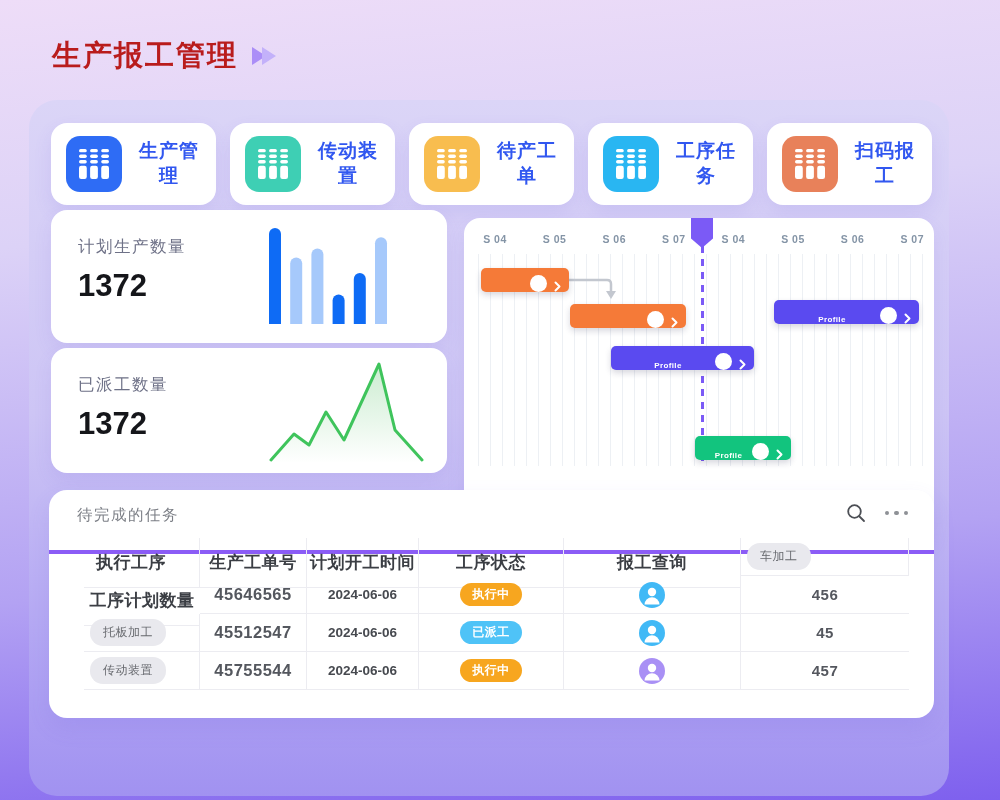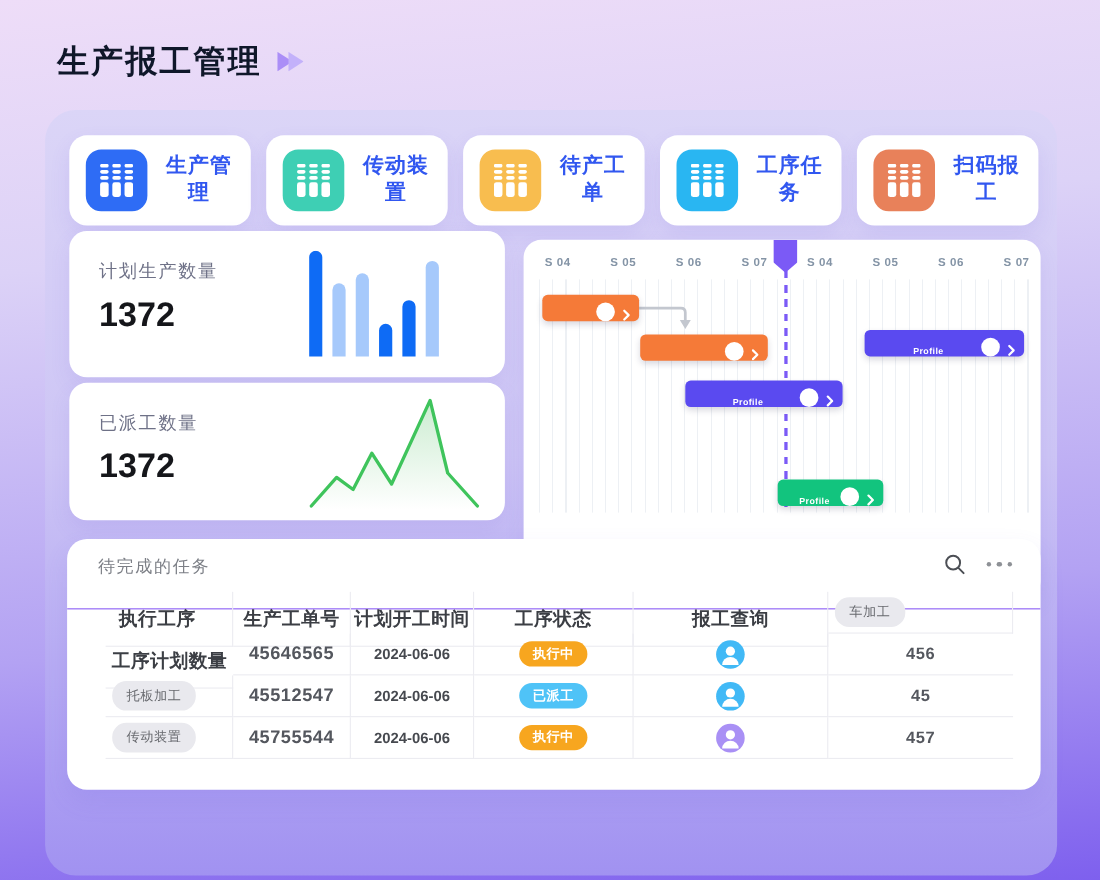--- a/index.html
+++ b/index.html
@@ -2,27 +2,27 @@
 <html><head>
 <meta charset="utf-8">
 <style>
   html,body{margin:0;padding:0;}
   body{
     width:1000px;height:800px;overflow:hidden;position:relative;
     font-family:"Liberation Sans","DejaVu Sans",sans-serif;
     background:linear-gradient(175deg,#eeddf8 0%,#dcd2f7 28%,#b3a2f3 68%,#7e60ee 100%);
   }
   .panel{
-    position:absolute;left:41px;top:100px;width:920px;height:696px;
+    position:absolute;left:29px;top:100px;width:920px;height:696px;
     border-radius:28px;
     background:linear-gradient(180deg,#dbd5f7 0%,#cdc5f5 45%,#a192f1 100%);
   }
   
   .page-title{position:absolute;left:52px;top:36px;display:flex;align-items:center;gap:14px;}
-  .page-title h1{margin:0;font-size:29px;font-weight:800;color:#0f172a;letter-spacing:2px;}
+  .page-title h1{margin:0;font-size:29px;font-weight:800;color:#b91c1c;letter-spacing:2px;}
   .tri{width:14px;height:18px;clip-path:polygon(0 0,100% 50%,0 100%);display:inline-block;}
   .tri1{background:#ab8ef7;}
   .tri2{background:#c3b1fa;margin-left:-4px;}
   
   .nav-row{position:absolute;left:22px;top:23px;width:881px;display:flex;gap:14px;}
   .nav-card{
     flex:1;height:82px;background:#fff;border-radius:16px;
     display:flex;align-items:center;padding:0 0 0 15px;box-sizing:border-box;
     box-shadow:0 8px 18px rgba(110,90,220,.12);cursor:pointer;
   }
@@ -49,21 +49,21 @@
   .g-bar{position:absolute;height:24px;border-radius:5px;display:flex;align-items:flex-end;
     justify-content:flex-end;padding:0 8px 0 10px;box-sizing:border-box;cursor:pointer;
     box-shadow:0 3px 6px rgba(40,40,80,.18);}
   .g-bar-label{flex:1;text-align:center;font-size:8px;font-weight:700;color:#fff;letter-spacing:.4px;}
   .g-dot{width:17px;height:17px;border-radius:50%;background:#fff;margin-right:7px;flex:none;}
   .g-chev{flex:none;display:block;}
   .g-connector{position:absolute;left:100px;top:50px;pointer-events:none;}
   
   .table-card{position:absolute;left:20px;top:390px;width:885px;height:228px;background:#fff;border-radius:18px;
     box-shadow:0 10px 22px rgba(110,90,220,.12);overflow:hidden;}
-  .table-head{position:absolute;left:0;top:0;width:100%;height:64px;border-bottom:1px solid #8b5cf6;box-sizing:border-box;}
+  .table-head{position:absolute;left:0;top:0;width:100%;height:64px;border-bottom:4px solid #8b5cf6;box-sizing:border-box;}
   .table-title{position:absolute;left:28px;top:15px;font-size:15.5px;color:#7c7f86;letter-spacing:1.5px;}
   .head-icons{position:absolute;right:26px;top:12px;display:flex;align-items:center;gap:18px;}
   .icon-btn{cursor:pointer;display:flex;align-items:center;}
   .dots{display:flex;gap:5px;}
   .dots i{width:4.5px;height:4.5px;border-radius:50%;background:#8e9196;display:block;}
   .tgrid{position:absolute;left:35px;top:48px;display:grid;
     grid-template-columns:116px 107px 112px 145px 177px 168px;grid-auto-rows:38px;}
   .tgrid .hrow{height:50px;}
   .tcell{display:flex;align-items:center;justify-content:center;border-bottom:1px solid #ececf1;box-sizing:border-box;}
   .tcell.sep{border-right:1px solid #ececf1;}

